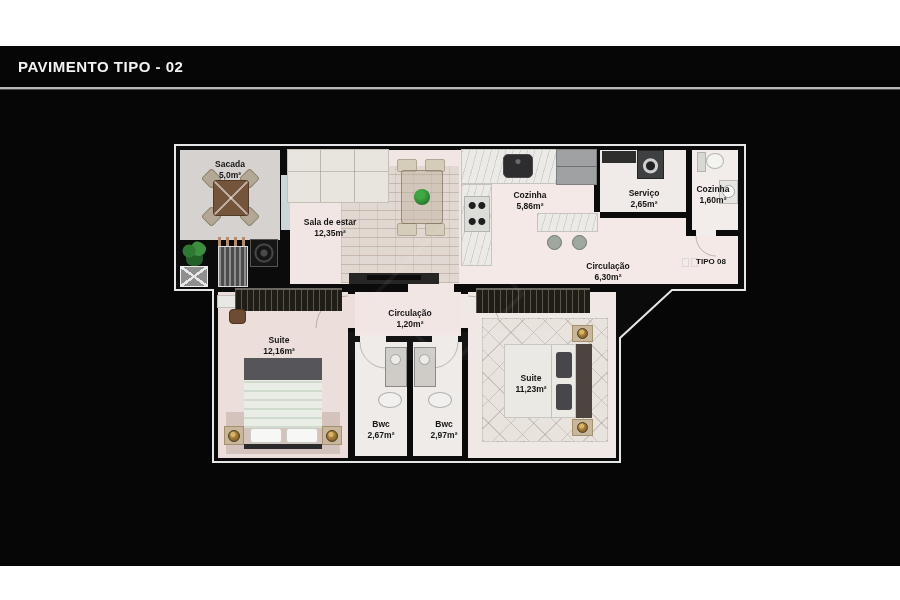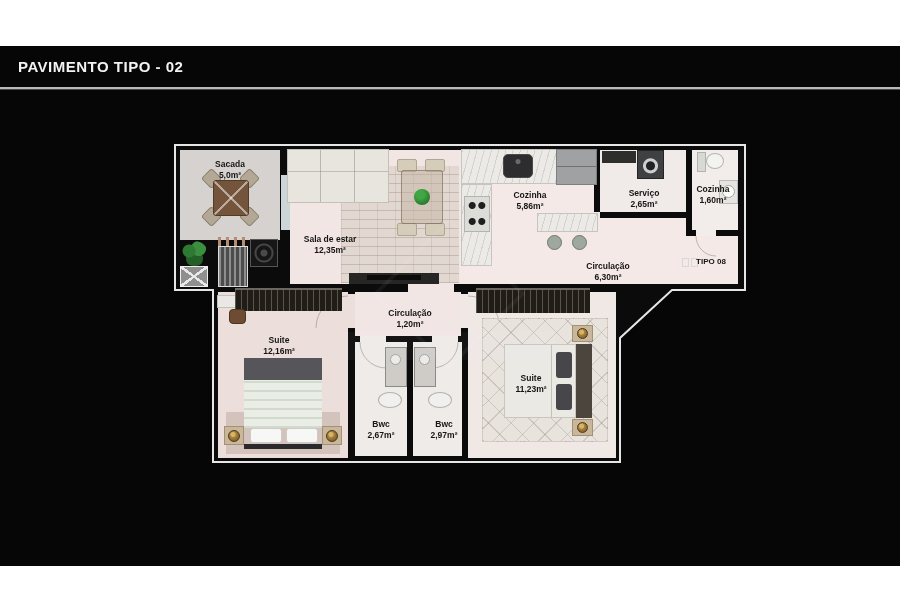--- a/index.html
+++ b/index.html
@@ -165,21 +165,21 @@
   <div class="furn nstand" style="left:572px;top:419px;width:21px;height:17px;z-index:3;"></div>
   <div class="furn gold" style="left:577px;top:422px;width:11px;height:11px;z-index:4;"></div>
 
   <div id="watermark"></div>
   <div id="watermark2"></div>
 
   <div class="rlabel" style="left:230px;top:170px;">
     <span class="nm">Sacada</span><br>
     <span class="ar">5,0m²</span>
   </div>
-  <div class="rlabel" style="left:330px;top:245px;">
+  <div class="rlabel" style="left:330px;top:228px;">
     <span class="nm">Sala de estar</span><br>
     <span class="ar">12,35m²</span>
   </div>
   <div class="rlabel" style="left:530px;top:201px;">
     <span class="nm">Cozinha</span><br>
     <span class="ar">5,86m²</span>
   </div>
   <div class="rlabel" style="left:644px;top:199px;">
     <span class="nm">Serviço</span><br>
     <span class="ar">2,65m²</span>

